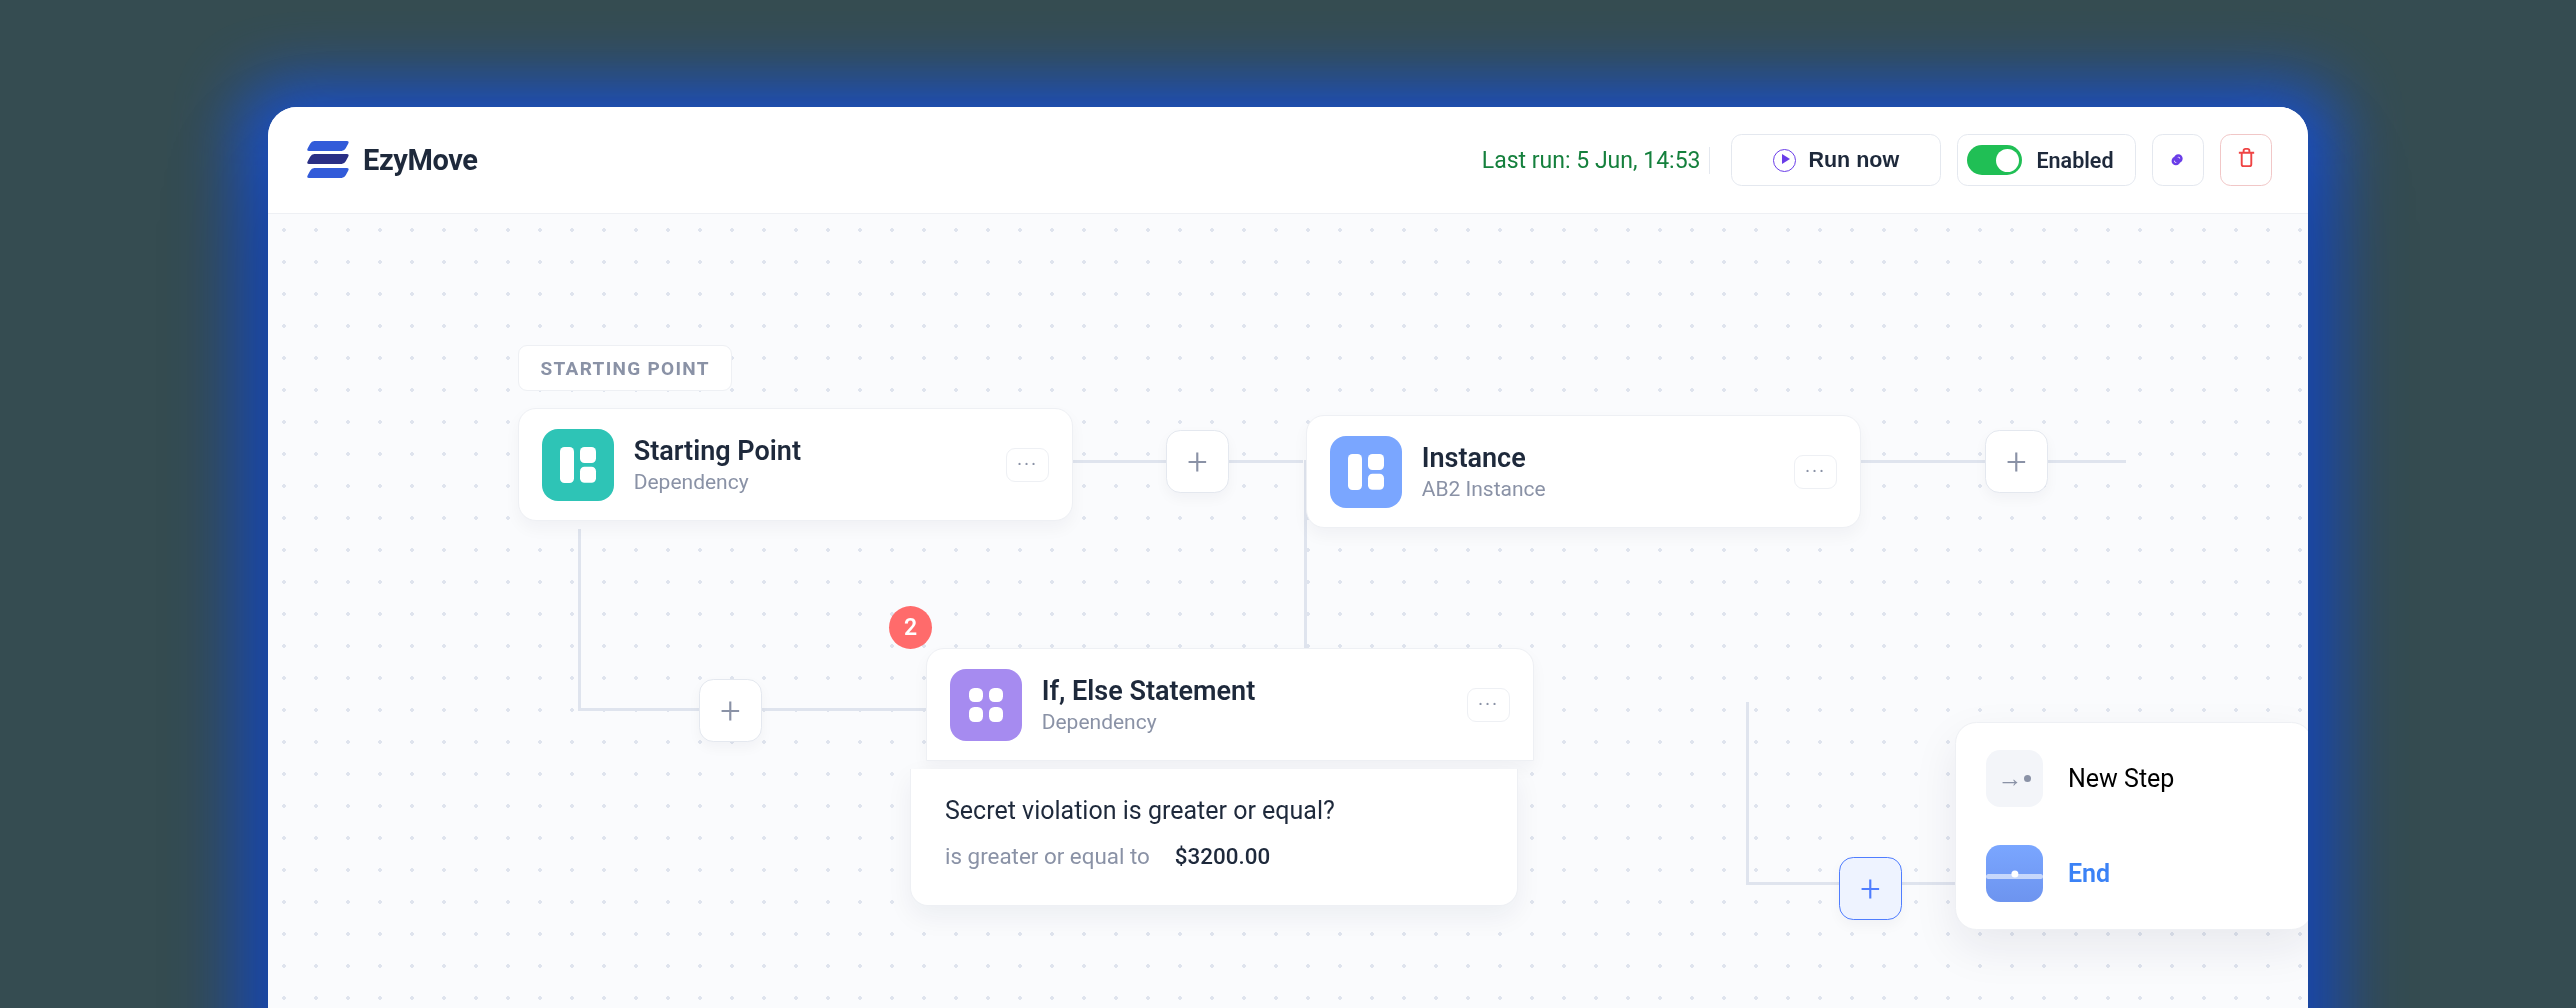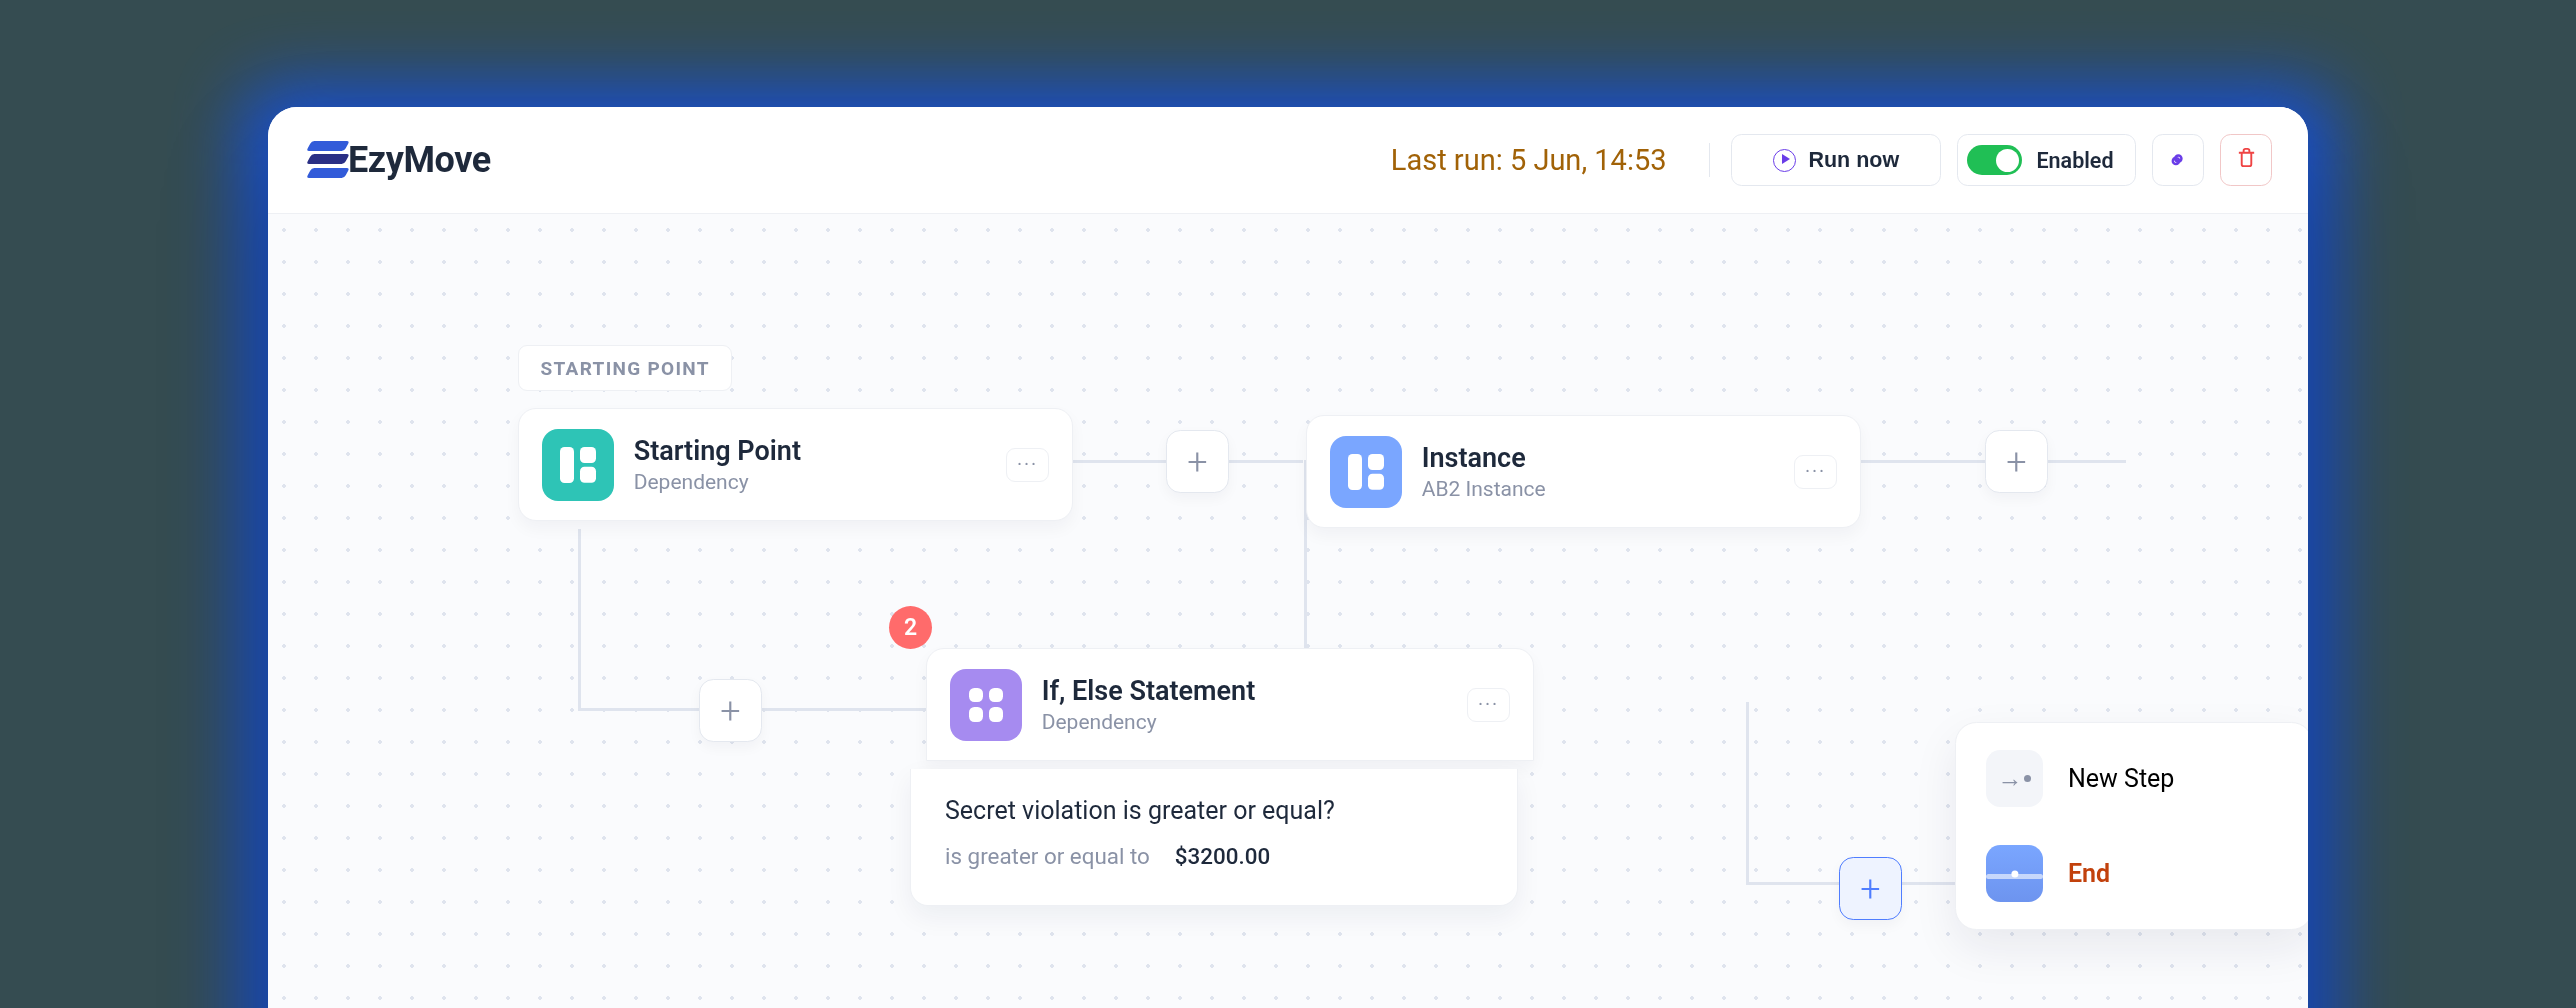--- a/index.html
+++ b/index.html
@@ -28,28 +28,28 @@
     position: relative;
     height: 107px;
     background: #ffffff;
     border-bottom: 0.9px solid #eef0f4;
     display: flex;
     align-items: center;
     padding: 0 36px 0 41px;
     gap: 16px;
     z-index: 20;
   }
-  .brand { display: flex; align-items: center; gap: 1px; font-size: 36px; font-weight: 700; color: #1e293b; letter-spacing: -0.4px; }
+  .brand { display: flex; align-items: center; gap: 16px; font-size: 29px; font-weight: 700; color: #1e293b; letter-spacing: -0.4px; }
   .brand-icon { width: 38px; height: 38px; position: relative; }
   .brand-icon .bar { position: absolute; width: 38px; height: 9.8px; transform: skewX(-28deg); border-radius: 2.7px; }
   .brand-icon .b1 { top: 0;   background: #325bd9; }
   .brand-icon .b2 { top: 13.4px; background: #2a2f85; }
   .brand-icon .b3 { top: 27px; background: #325bd9; }
   .spacer { flex: 1; }
-  .lastrun { color: #a16207; font-size: 29px; padding-right: 42px; border-right: 0.9px solid #e4e8ef; margin-right: 5.4px; }
+  .lastrun { color: #15803d; font-size: 23px; padding-right: 8px; border-right: 0.9px solid #e4e8ef; margin-right: 5.4px; }
   .btn {
     display: inline-flex; align-items: center; gap: 12.5px;
     height: 52px; padding: 0 41px;
     border: 1.3px solid #e4e8ef; border-radius: 10.7px;
     background: #fff; color: #1e293b; font-size: 21.5px; font-weight: 600;
     cursor: pointer;
   }
   .btn.icon-only { padding: 0; width: 52px; justify-content: center; }
   .btn.danger { border-color: #f1c7c7; }
   .play-icon { width: 23px; height: 23px; border: 1.8px solid #6a3de8; border-radius: 50%; position: relative; }
@@ -121,21 +121,21 @@
     width: 358px; background: #fff; border: 0.9px solid #eef0f4; border-radius: 21.5px;
     padding: 27px 30px; display: flex; flex-direction: column; gap: 38px;
     box-shadow: 0 18px 45px rgba(20,30,60,0.08);
   }
   .popover .row { display: flex; align-items: center; gap: 25px; font-size: 25px; cursor: pointer; }
   .pop-ic { width: 57px; height: 57px; border-radius: 14.3px; background: #f3f5f9; display: flex; align-items: center; justify-content: center; }
   .pop-ic svg, .pop-ic span { color: #8a92a6; }
   .pop-ic.end-ic { background: linear-gradient(180deg,#7aa6ff,#6d94ef); position: relative; overflow: hidden; }
   .pop-ic.end-ic::after{content:"";position:absolute;left:0;right:0;top:50%;height:5.4px;background:rgba(255,255,255,0.6);border-radius:2.7px;}
   .pop-ic.end-ic::before{content:"";position:absolute;left:50%;top:50%;width:7.2px;height:7.2px;border-radius:50%;background:#fff;transform:translate(-50%,-50%);}
-  .row.selected { color: #c2410c; font-weight: 600; }
+  .row.selected { color: #3b82f6; font-weight: 600; }
 
   .conn { position: absolute; background: #dfe4ee; }
 
   .layout-glyph { width: 36px; height: 36px; position: relative; }
   .layout-glyph::before, .layout-glyph::after { content:""; position:absolute; background:#fff; border-radius:4.5px; }
   .layout-glyph::before { left:0; top:0; width:14.3px; height:36px; }
   .layout-glyph::after  { right:0; top:0; width:16px; height:16px; box-shadow: 0 19.7px 0 #fff; }
   .grid-glyph { width: 34px; height: 34px; display: grid; grid-template-columns: 1fr 1fr; grid-template-rows: 1fr 1fr; gap: 5.4px; }
   .grid-glyph span { background:#fff; border-radius:5.4px; }
 

